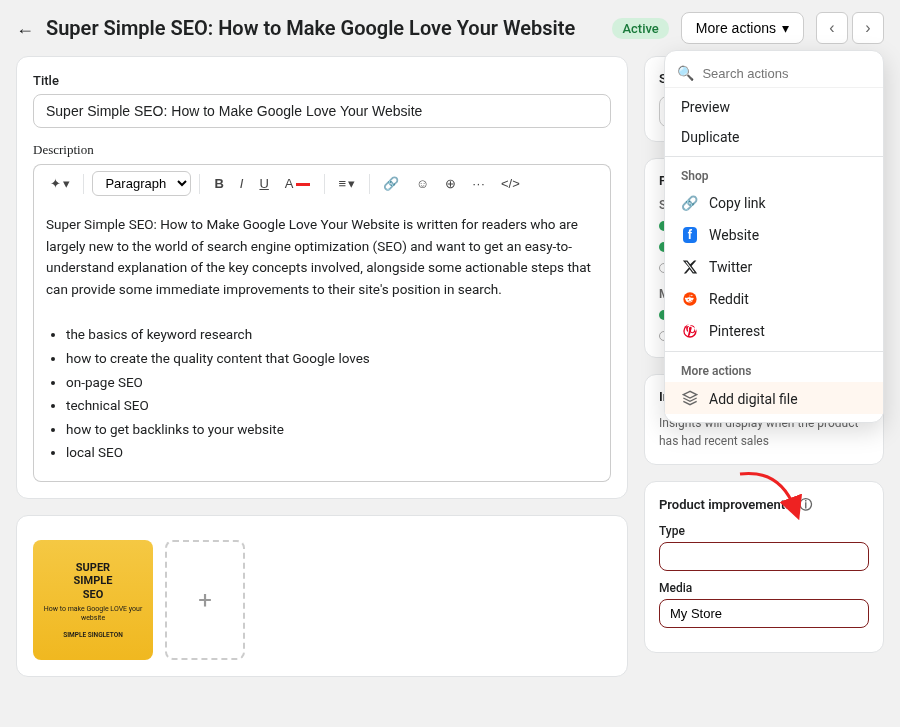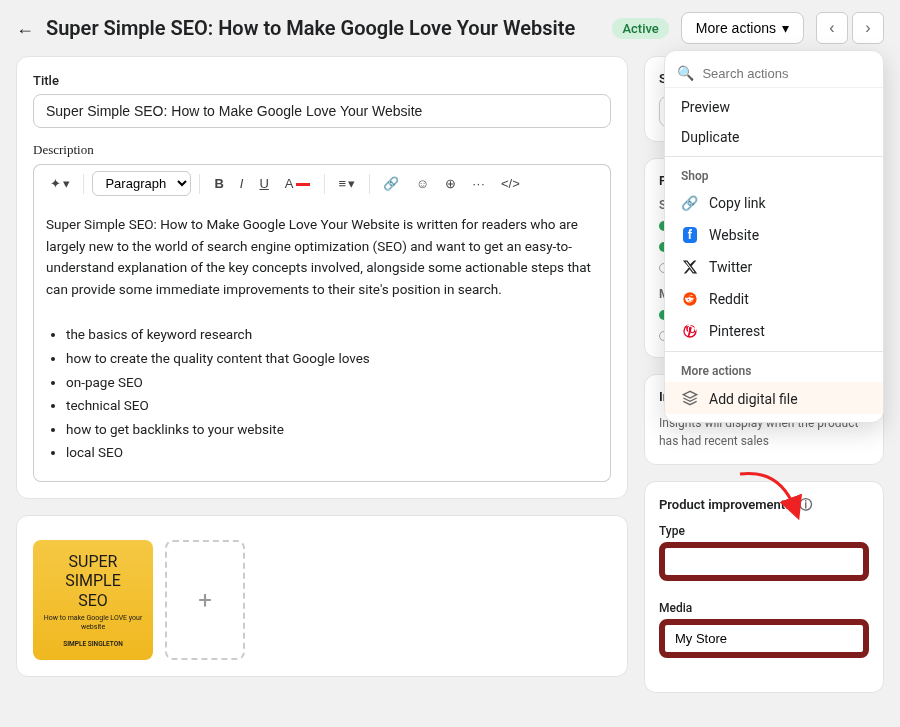--- a/index.html
+++ b/index.html
@@ -182,22 +182,22 @@
       background: linear-gradient(180deg, #f5c843 0%, #f0b820 100%);
       display: flex;
       flex-direction: column;
       align-items: center;
       justify-content: center;
       padding: 8px;
       color: #1a1a1a;
       text-align: center;
     }
     .book-title-big {
-      font-size: 16px;
-      font-weight: 400;
+      font-size: 11px;
+      font-weight: 700;
       line-height: 1.2;
       text-transform: uppercase;
     }
     .book-subtitle {
       font-size: 7px;
       margin-top: 4px;
       line-height: 1.3;
     }
     .book-author {
       font-size: 6.5px;
@@ -268,34 +268,34 @@
       color: #666;
       margin-bottom: 6px;
       margin-top: 10px;
     }
     .insights-text {
       font-size: 12px;
       color: #666;
       line-height: 1.5;
     }
     .org-field {
-      margin-bottom: 20px;
+      margin-bottom: 10px;
     }
     .org-label {
       font-size: 12px;
       font-weight: 500;
       margin-bottom: 4px;
       color: #202223;
       display: flex;
       align-items: center;
       gap: 4px;
     }
     .org-input {
       width: 100%;
-      border: 6px solid #7f1d1d;
+      border: 1px solid #7f1d1d;
       border-radius: 8px;
       padding: 6px 10px;
       font-size: 13px;
       background: #fff;
     }
     
     .dropdown-overlay {
       position: absolute;
       top: 50px;
       right: 16px;

